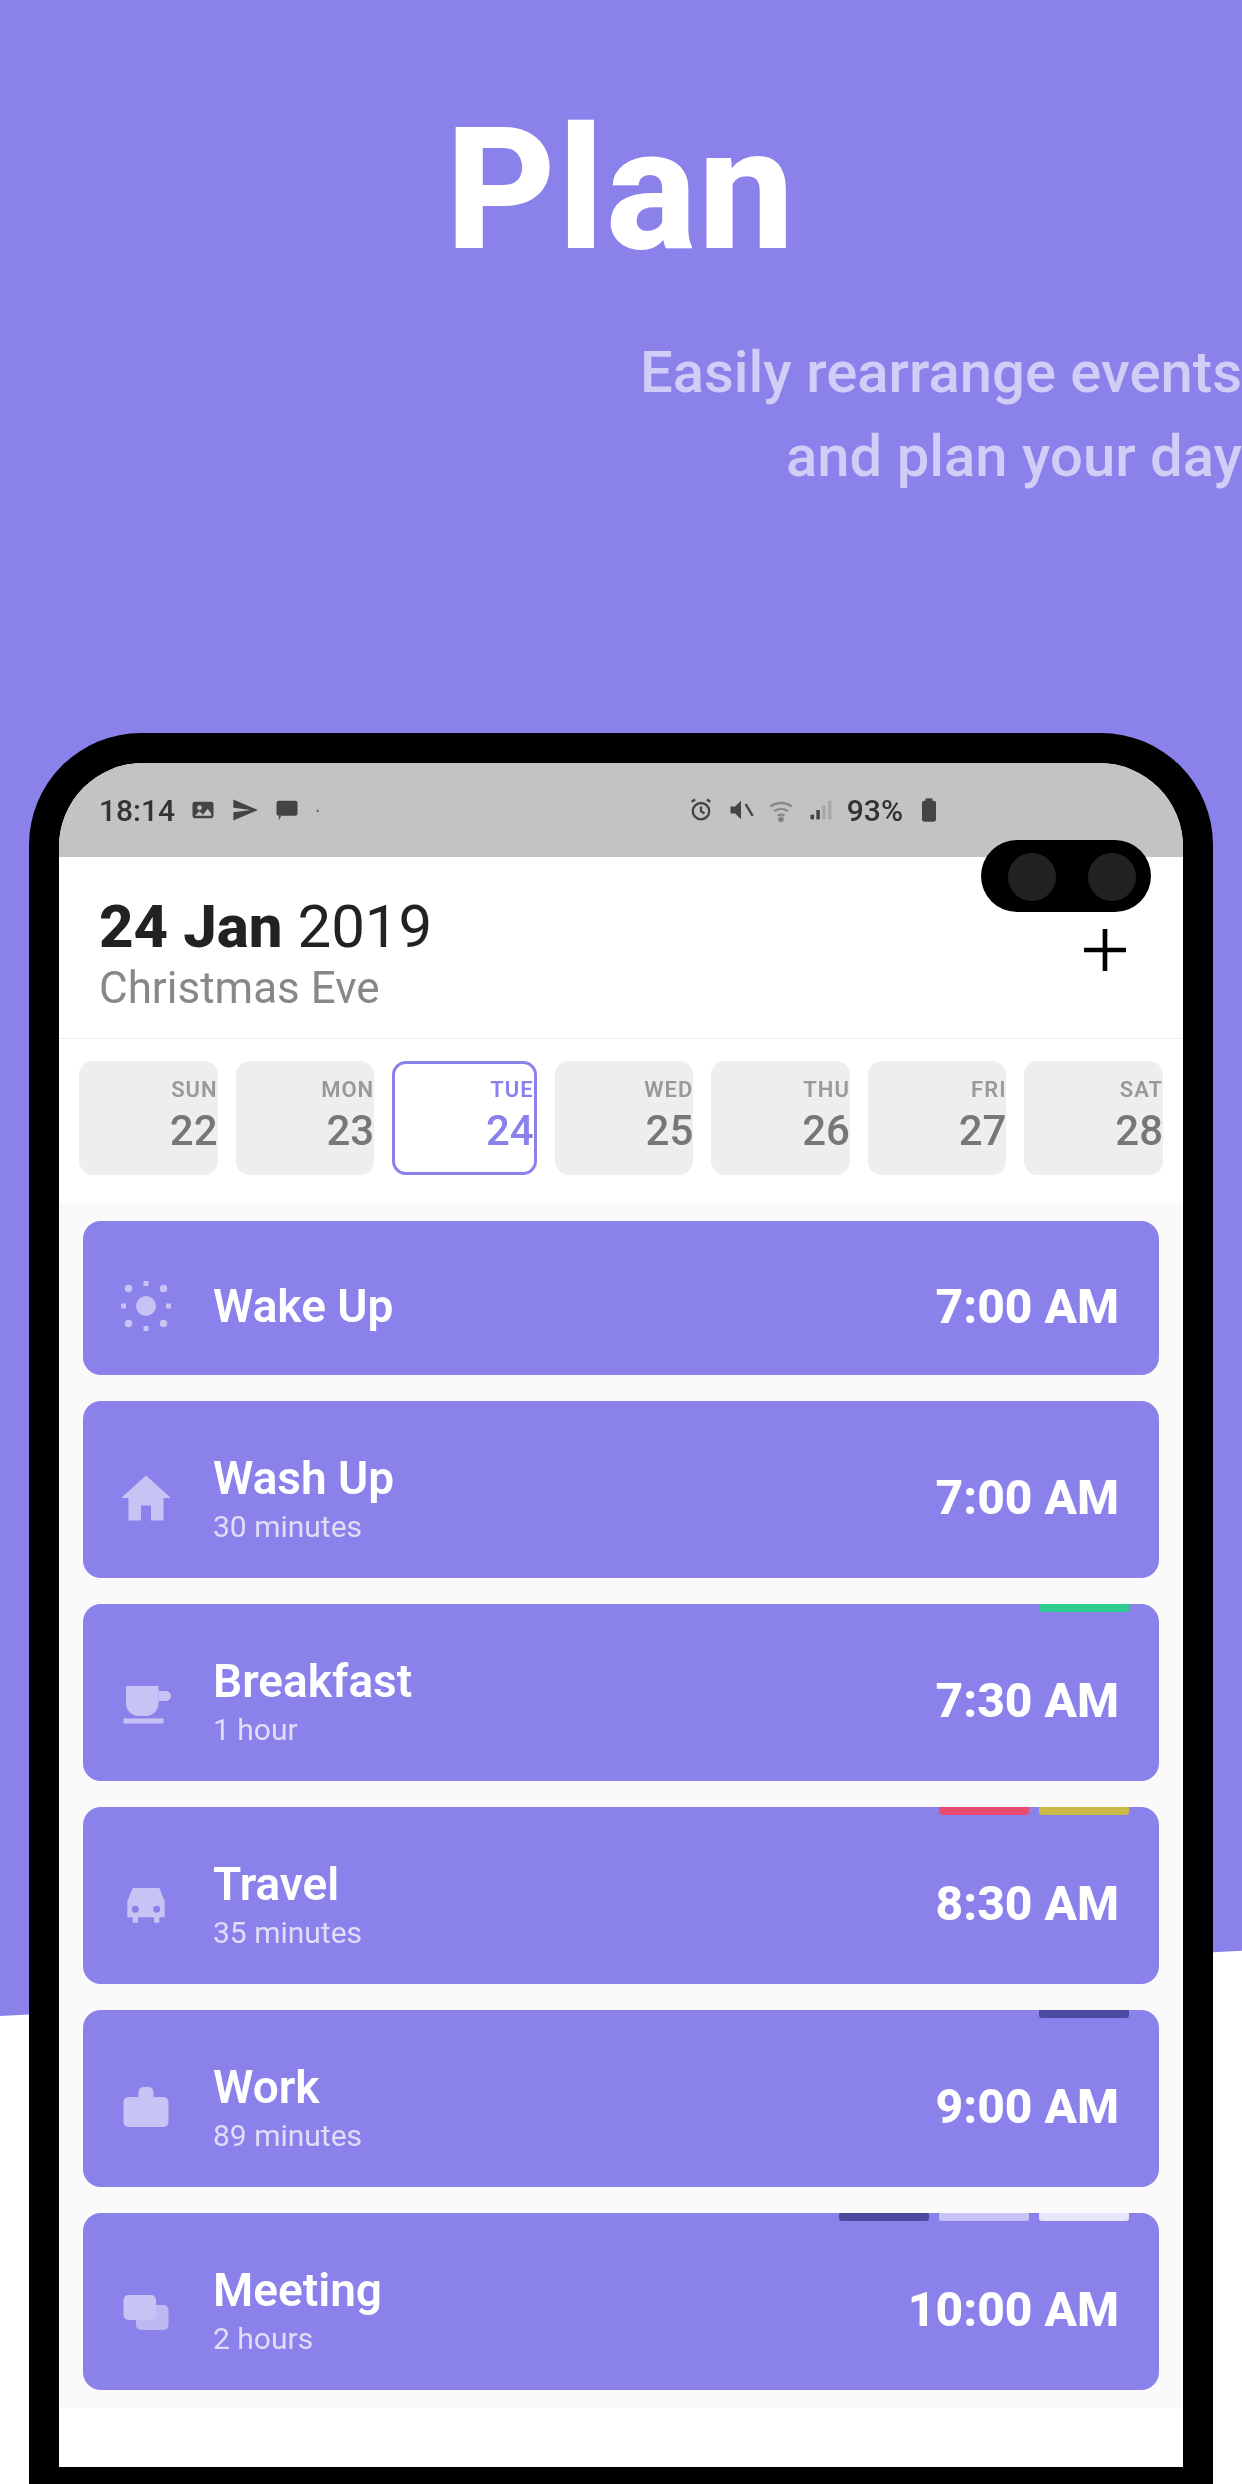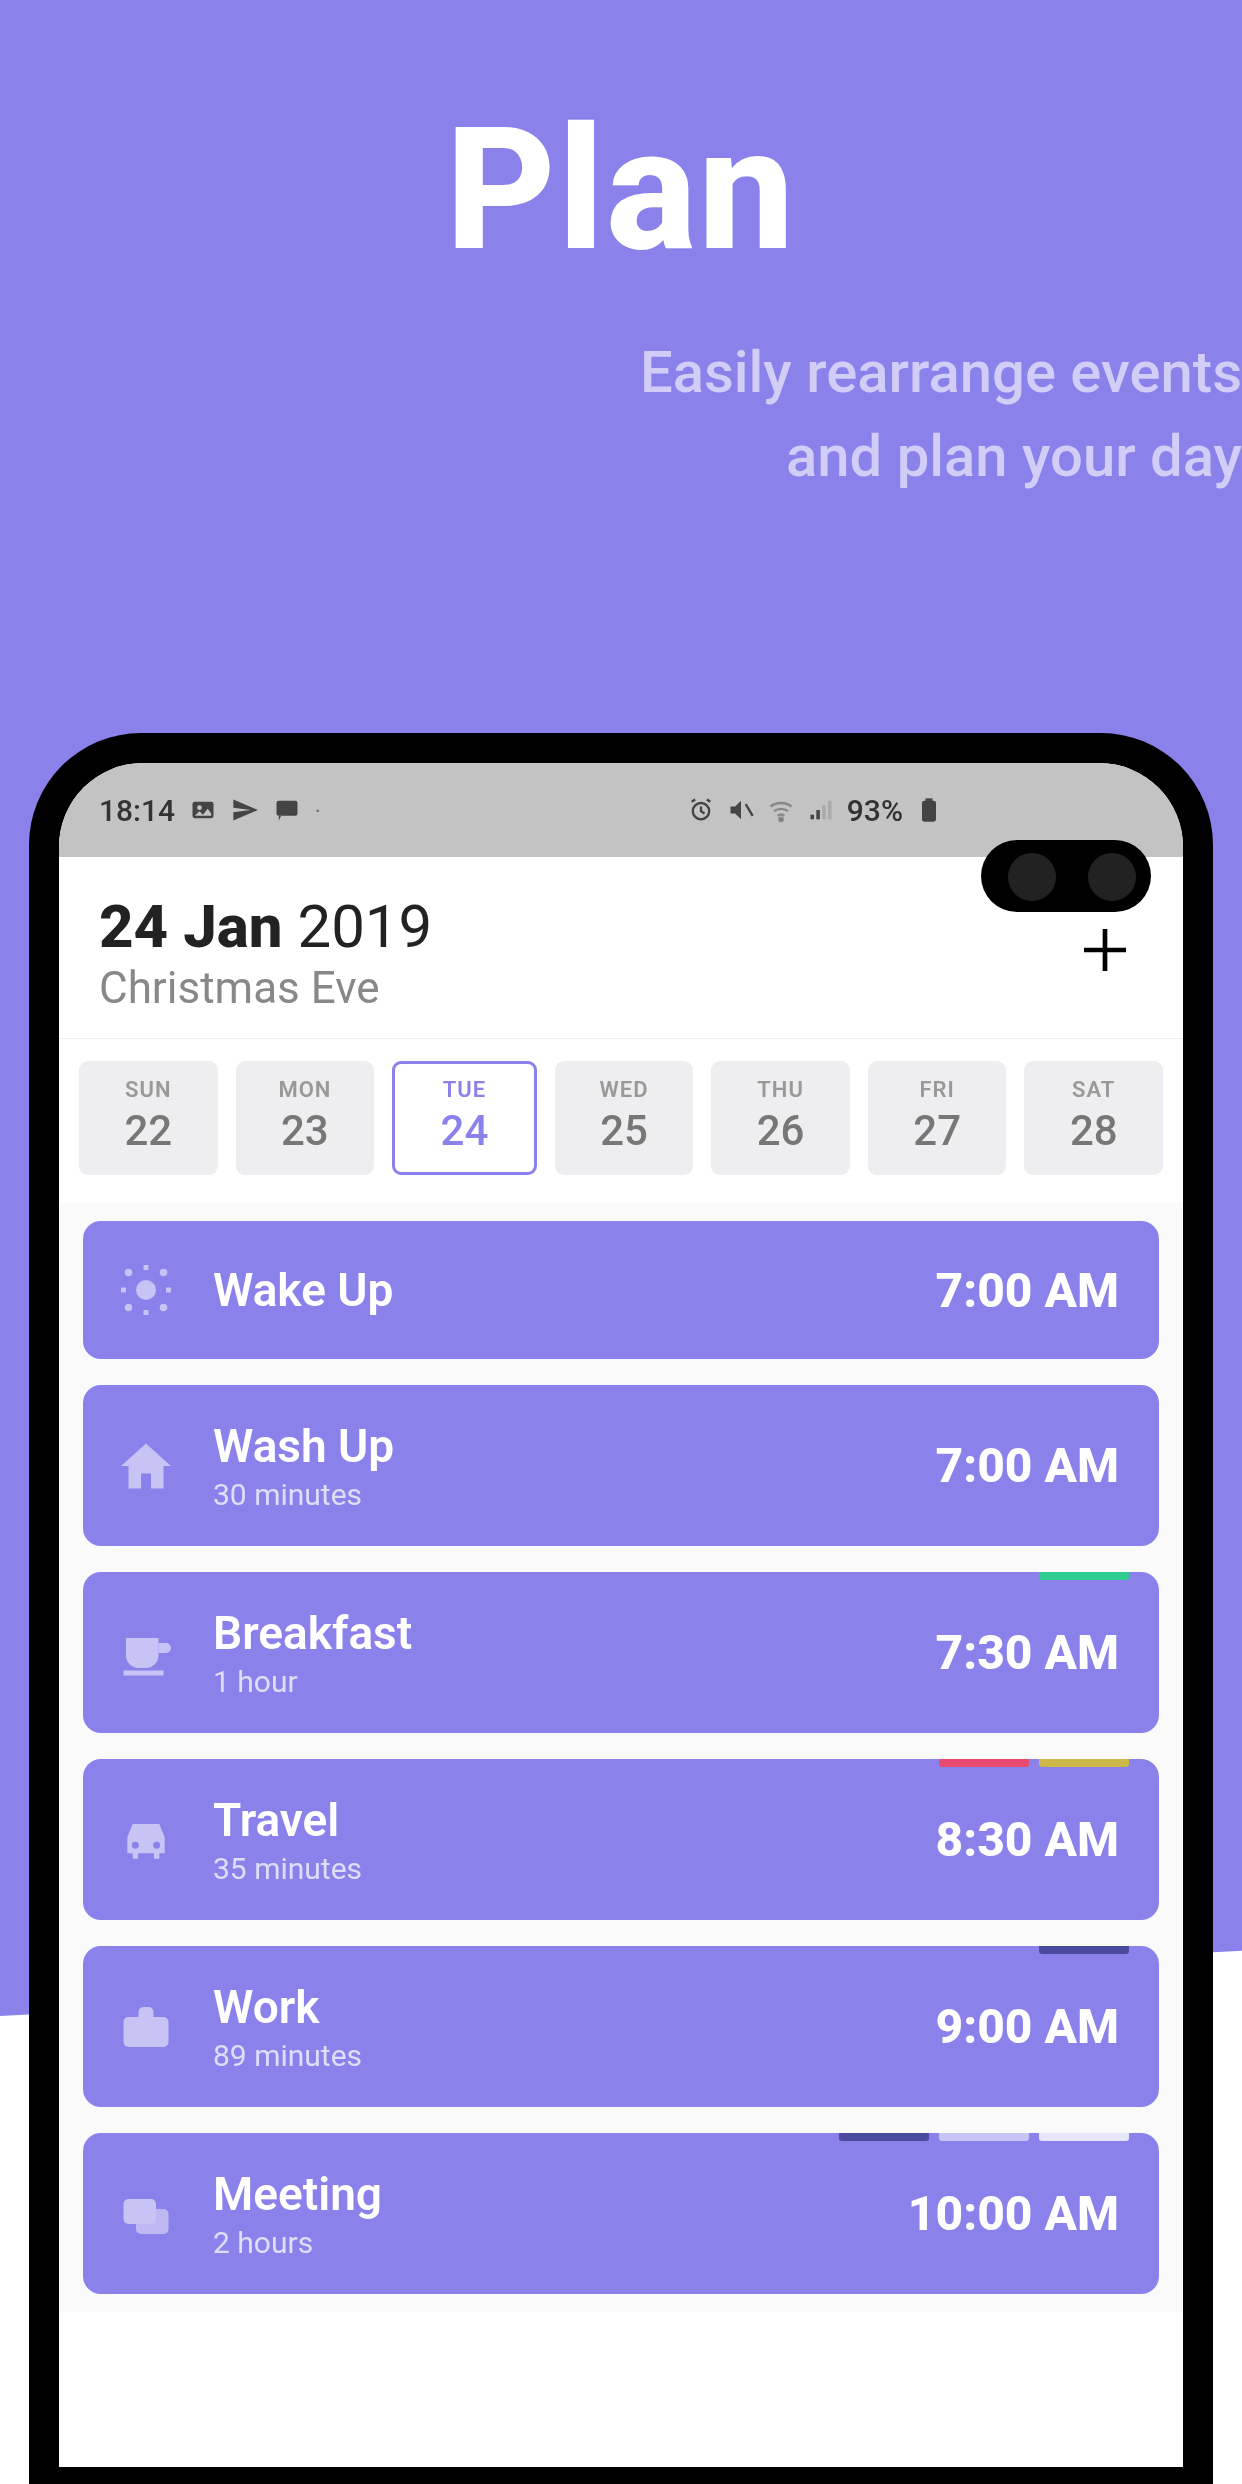--- a/index.html
+++ b/index.html
@@ -117,22 +117,22 @@
 
   .weekrow {
     display: flex;
     gap: 18px;
     padding: 22px 20px 28px 20px;
     background: #fff;
   }
   .daycell {
     flex: 1;
     background: #eeeef0;
-    border-radius: 9px;
-    text-align: center;
+    border-radius: 14px;
+    text-align: right;
     padding: 16px 0 20px 0;
     cursor: pointer;
   }
   .daycell.selected {
     background: #fff;
     border: 3px solid #8a81eb;
     padding: 13px 0 17px 0;
   }
   .daycell .dow {
     font-size: 22px;
@@ -154,21 +154,21 @@
     padding: 18px 24px;
     display: flex;
     flex-direction: column;
     gap: 26px;
   }
   .event {
     background: #8a81eb;
     border-radius: 18px;
     display: flex;
     align-items: center;
-    padding: 34px 40px 34px 28px;
+    padding: 50px 40px 34px 28px;
     position: relative;
     min-height: 132px;
   }
   .event .tags {
     position: absolute;
     top: 0;
     right: 30px;
     display: flex;
     gap: 10px;
   }

